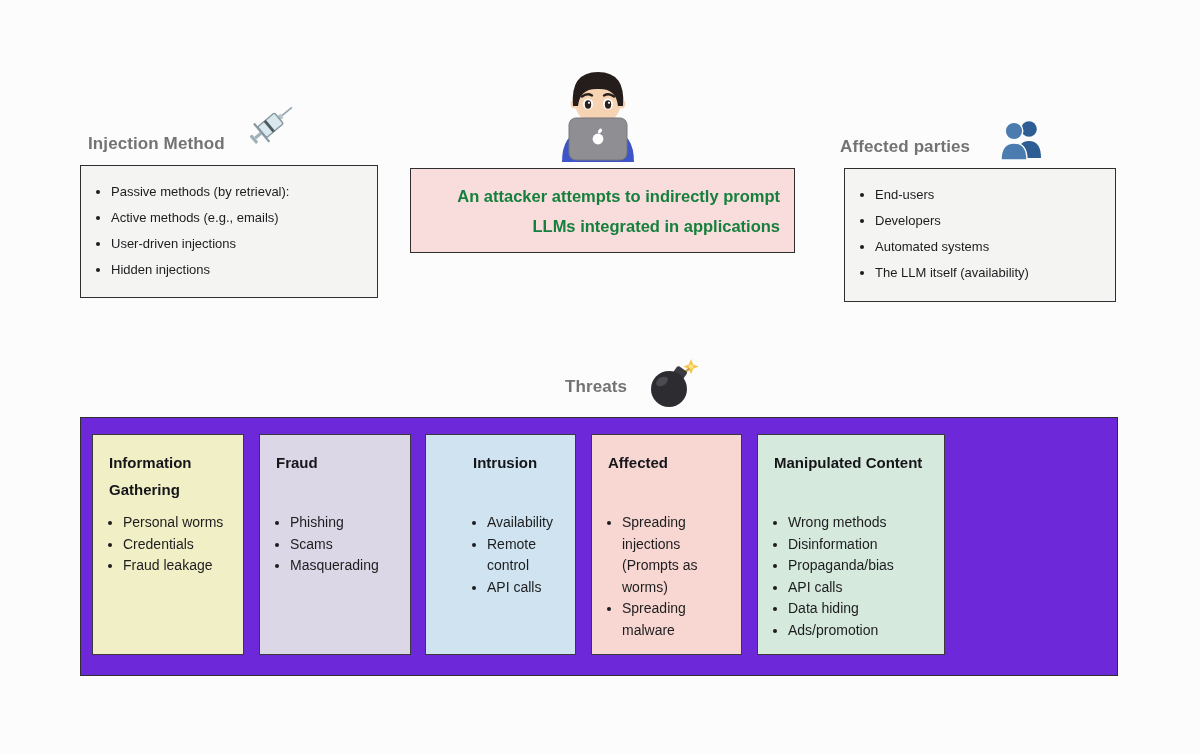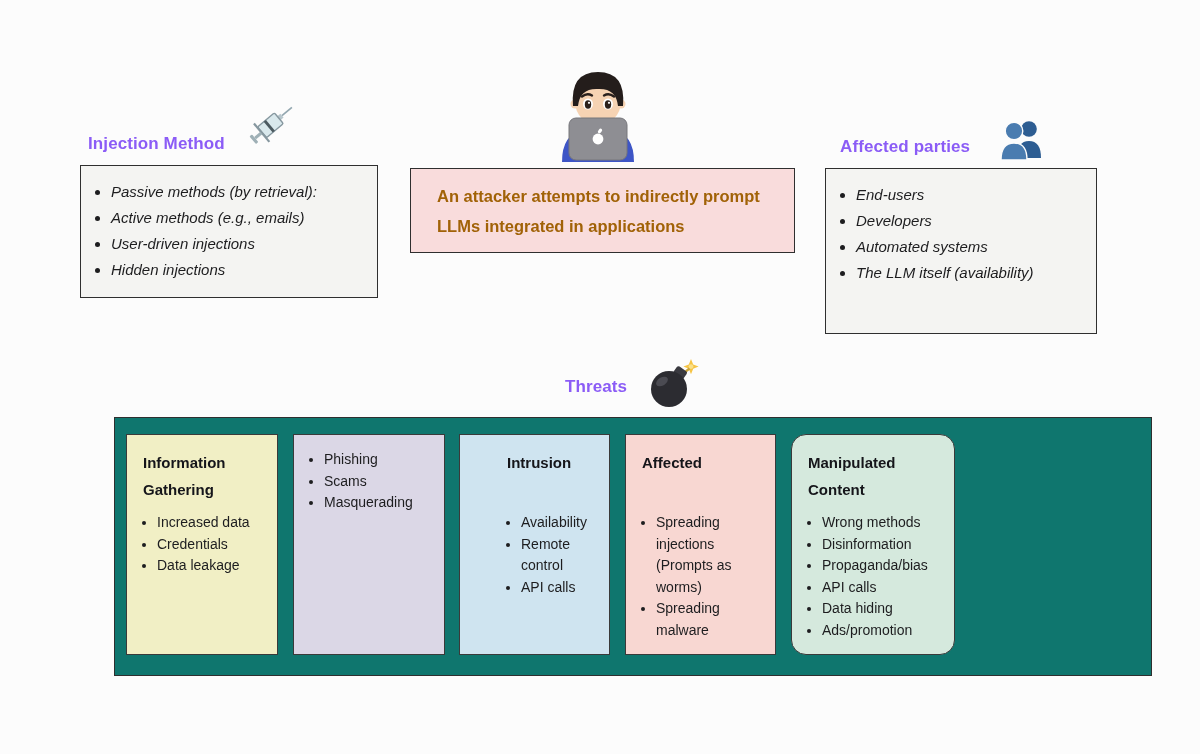--- a/index.html
+++ b/index.html
@@ -3,66 +3,66 @@
 <meta charset="utf-8">
 <style>
   html,body { margin:0; padding:0; background:#ffffff; }
   .canvas {
     position:relative; width:1200px; height:754px;
     background:#fcfcfc; overflow:hidden;
     font-family:"Liberation Sans", sans-serif;
     color:#1d1d1f;
   }
   .section-title {
-    position:absolute; font-weight:bold; font-size:17px; color:#8b5cf6;
+    position:absolute; font-weight:bold; font-size:17px; color:#737373;
     letter-spacing:.1px; white-space:nowrap;
   }
   .icon { position:absolute; display:block; }
   .icon svg { display:block; }
 
   
   .info-box {
     position:absolute; background:#f4f4f2; border:1.6px solid #2f2f2f;
     box-sizing:border-box;
   }
   .info-box ul { margin:0; padding:13px 8px 0 30px; list-style:disc; }
-  .info-box li { font-size:15px; line-height:26px; color:#1d1d1f;font-style:italic; }
+  .info-box li { font-size:13px; line-height:26px; color:#1d1d1f; }
 
   
   .attacker-box {
     position:absolute; left:410px; top:168px; width:385px; height:85px;
     background:#f9dcdc; border:1.6px solid #2f2f2f; box-sizing:border-box;
     display:flex; align-items:center; justify-content:center;
   }
   .attacker-box .statement {
-    font-weight:bold; font-size:16.5px; line-height:30px; text-align:left;
-    color:#a16207; padding:0 26px;
+    font-weight:bold; font-size:16.5px; line-height:30px; text-align:right;
+    color:#15803d; padding:0 14px;
   }
 
   
   .threats-container {
     position:absolute; left:80px; top:417px; width:1038px; height:259px;
-    background:#0f766e; border:1.6px solid #2f2f2f; box-sizing:border-box;margin-left:34px;
+    background:#6d28d9; border:1.6px solid #2f2f2f; box-sizing:border-box;
   }
   .card {
     position:absolute; top:16px; height:221px;
     border:1.5px solid #3a3a3a; box-sizing:border-box;
     padding:14px 8px 0 16px;
   }
   .card-title {
     font-weight:bold; font-size:15px; line-height:27px; color:#15151a;
     min-height:63px;
   }
   .card ul { margin:0; padding:0 0 0 14px; list-style:disc; }
   .card li { font-size:14px; line-height:21.5px; color:#1d1d1f; }
   .c1 { left:11px;  width:152px; }
   .c2 { left:178px; width:152px; }
   .c3 { left:344px; width:151px;padding-left:47px; }
   .c4 { left:510px; width:151px; }
-  .c5 { left:676px; width:164px;border-radius:15px; }
+  .c5 { left:676px; width:188px; }
   .c6 { left:855px; width:153px; }
 </style>
 </head>
 <body>
 
 <div class="canvas">
 
   <span class="icon" style="left:550px; top:62px; width:96px; height:100px;">
     <svg width="96" height="100" viewBox="0 0 96 100">
       <path d="M12,100 Q12,72 33,68 L63,68 Q84,72 84,100 Z" fill="#3d55c6"></path>
@@ -113,21 +113,21 @@
 
   <div class="section-title" style="left:840px; top:137px;">Affected parties</div>
   <span class="icon" style="left:997px; top:118px; width:48px; height:42px;">
     <svg width="48" height="42" viewBox="0 0 48 42">
       <circle cx="32" cy="11" r="7.8" fill="#2d5d92"></circle>
       <path d="M20,40 Q20,23 32,23 Q44,23 44,40 Z" fill="#2d5d92"></path>
       <circle cx="17" cy="13" r="8.8" fill="#4a7cb0" stroke="#fcfcfc" stroke-width="1.4"></circle>
       <path d="M4,42 Q4,25 17,25 Q30,25 30,42 Z" fill="#4a7cb0" stroke="#fcfcfc" stroke-width="1.4"></path>
     </svg>
   </span>
-  <div class="info-box" style="left:825px; top:168px; width:272px; height:166px;">
+  <div class="info-box" style="left:844px; top:168px; width:272px; height:134px;">
     <ul>
       <li>End-users</li>
       <li>Developers</li>
       <li>Automated systems</li>
       <li>The LLM itself (availability)</li>
     </ul>
   </div>
 
   <div class="section-title" style="left:565px; top:377px;">Threats</div>
   <span class="icon" style="left:646px; top:358px; width:56px; height:52px;">
@@ -141,27 +141,28 @@
       <circle cx="23" cy="31" r="18" fill="#2c2c31"></circle>
       <ellipse cx="16" cy="23.5" rx="6.5" ry="4" fill="#4b4b52" transform="rotate(-32 16 23.5)"></ellipse>
     </svg>
   </span>
 
   <div class="threats-container">
 
     <div class="card c1" style="background-color:#f1efc5">
       <div class="card-title">Information Gathering</div>
       <ul>
-        <li>Increased data</li>
+        <li>Personal worms</li>
         <li>Credentials</li>
-        <li>Data leakage</li>
+        <li>Fraud leakage</li>
       </ul>
     </div>
 
     <div class="card c2" style="background-color:#dbd7e6">
+      <div class="card-title">Fraud</div>
       <ul>
         <li>Phishing</li>
         <li>Scams</li>
         <li>Masquerading</li>
       </ul>
     </div>
 
     <div class="card c3" style="background-color:#cfe4f0">
       <div class="card-title">Intrusion</div>
       <ul>

